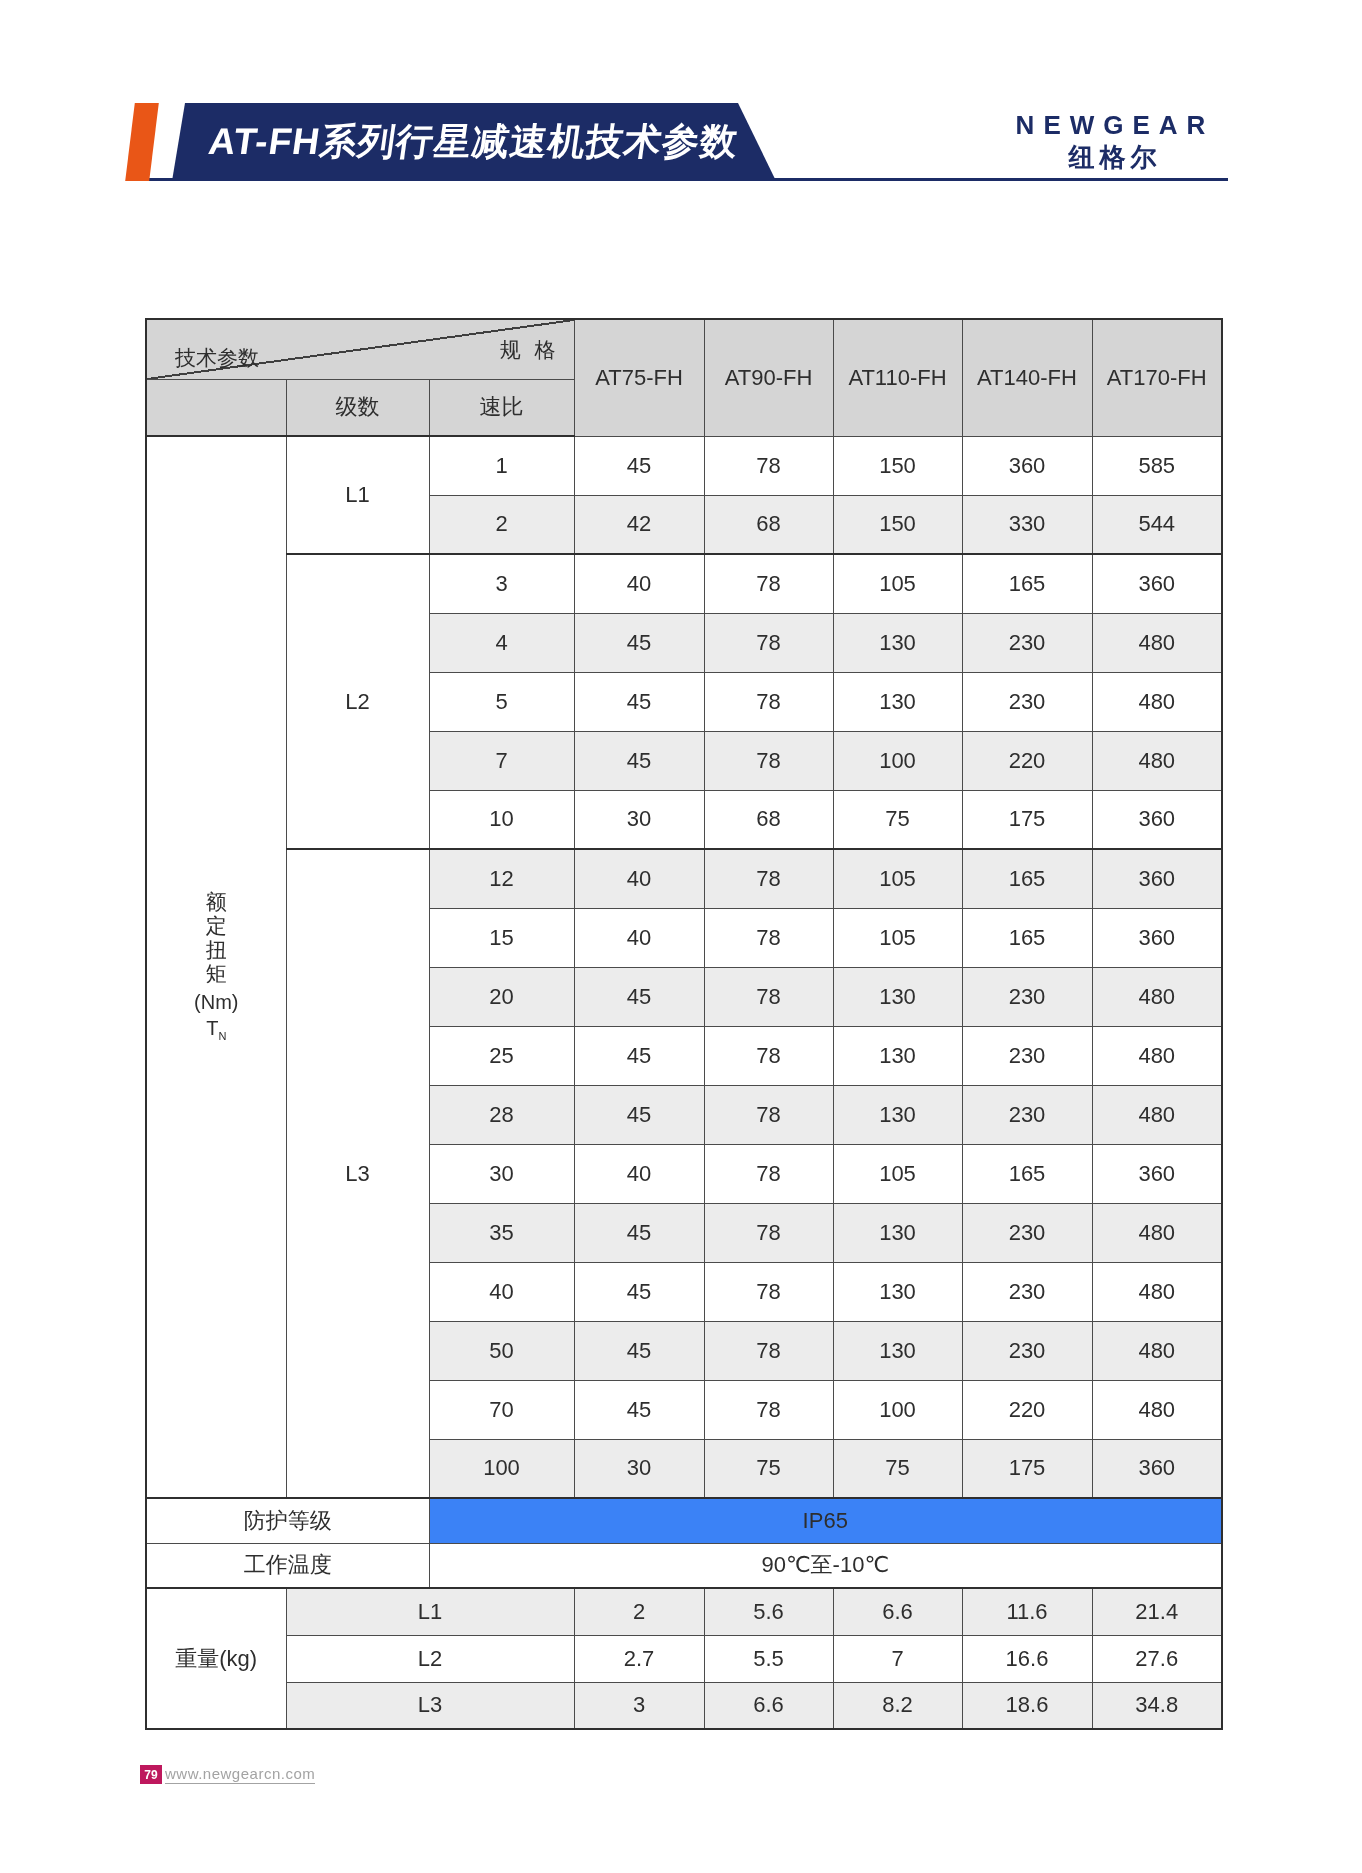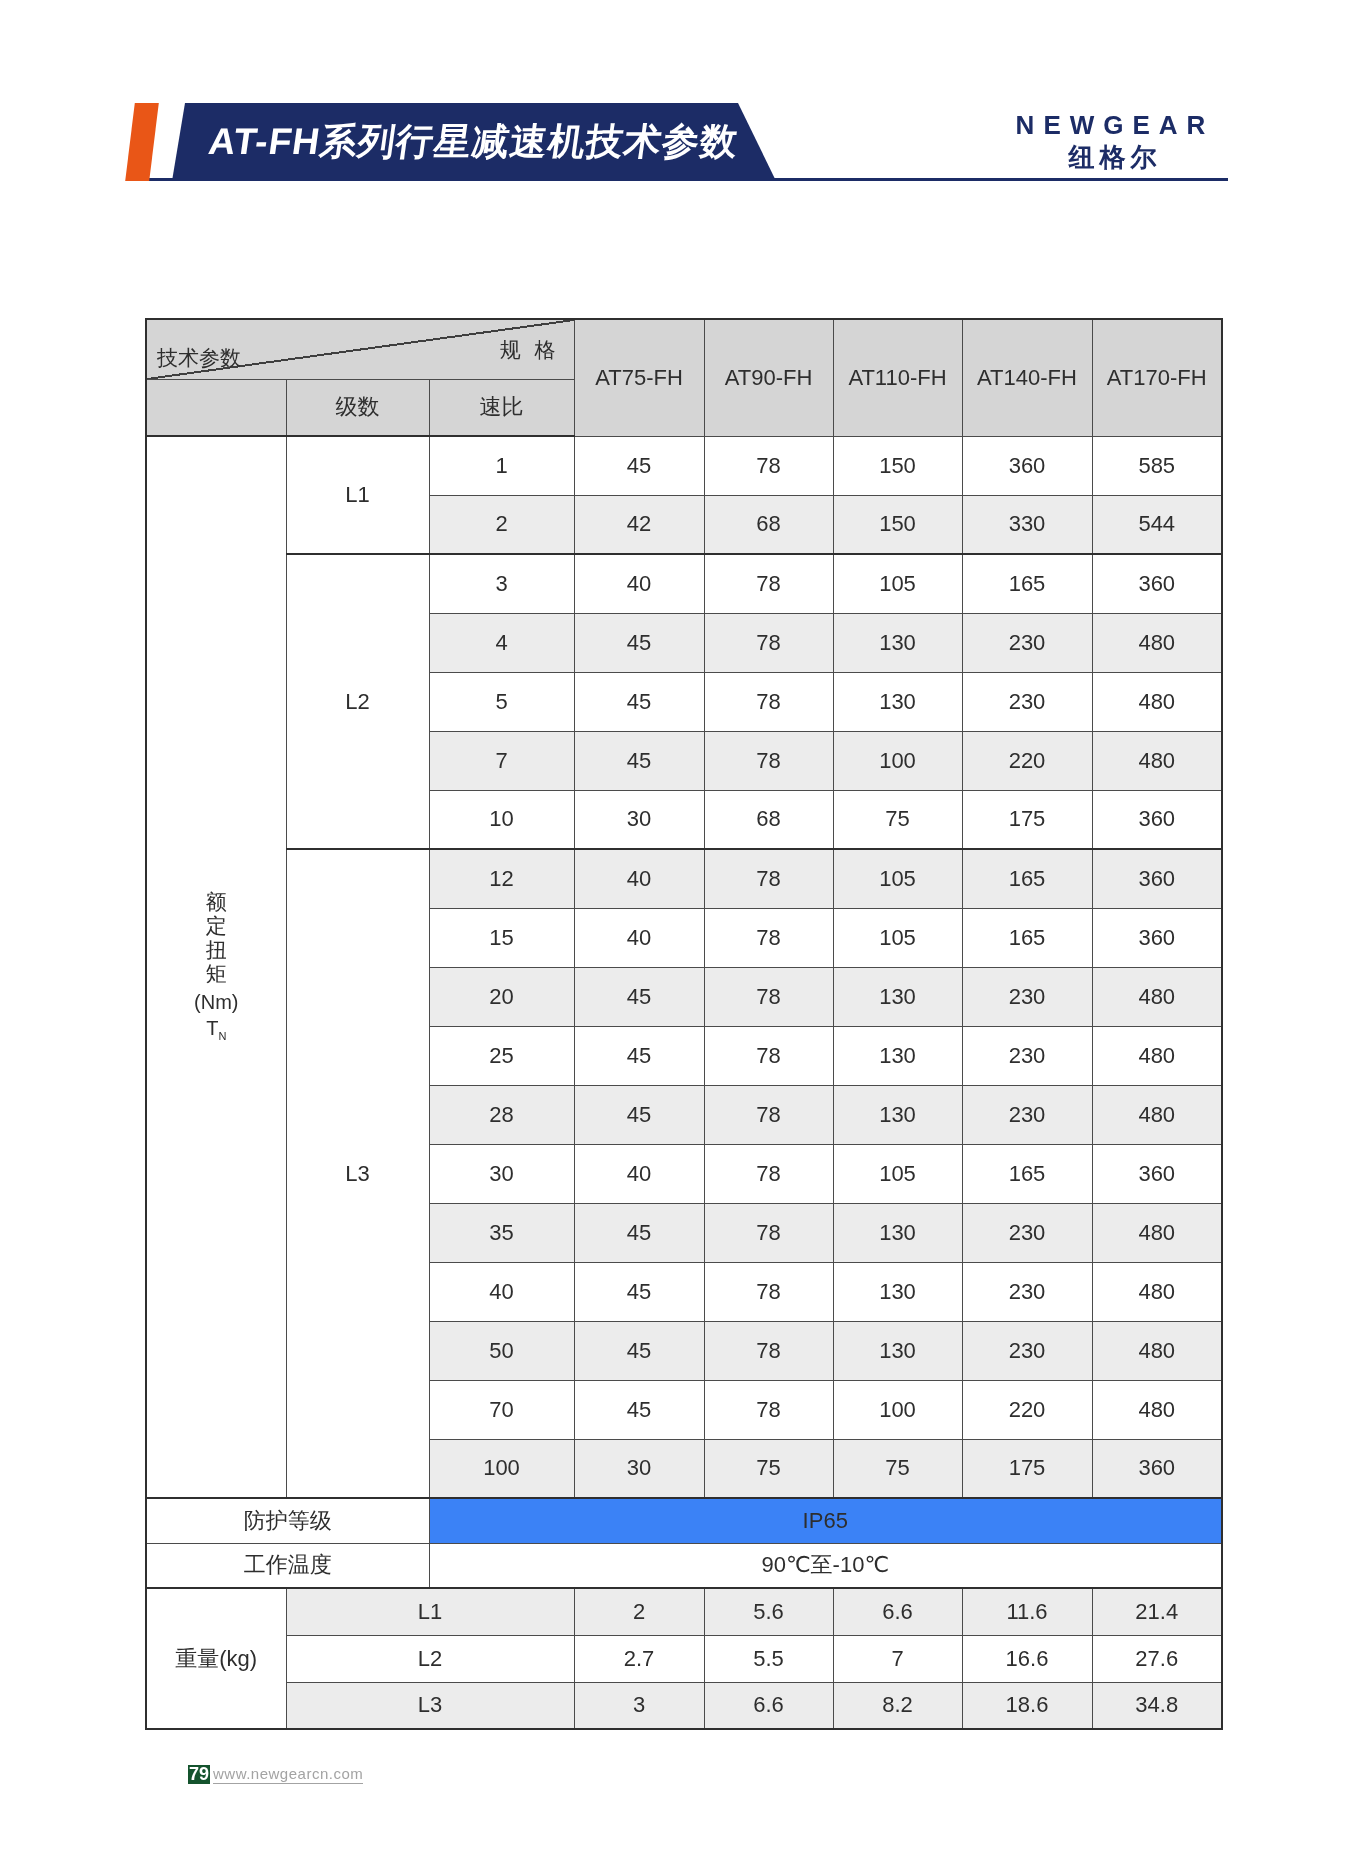--- a/index.html
+++ b/index.html
@@ -45,40 +45,40 @@
   tr.wrow { height:47px; }
 
   .hcell, .model-th, .corner { background:#d5d5d5; }
   tr.h2 td { border-bottom:2px solid #2f2f2f; }
   th.model-th { border-bottom:2px solid #2f2f2f;margin-top:28px; }
   tr.thick-top td { border-top:2px solid #2f2f2f; }
 
   .corner { position:relative;
     background-image:linear-gradient(to bottom right, rgba(0,0,0,0) calc(50% - 1px), #3f3f3f calc(50% - 1px), #3f3f3f calc(50% + 1px), rgba(0,0,0,0) calc(50% + 1px));
   }
-  .c-bl { position:absolute; left:10px; bottom:7px; font-size:21px; }
+  .c-bl { position:absolute; left:28px; bottom:7px; font-size:21px; }
   .c-tr { position:absolute; right:14px; top:16px; font-size:21px; letter-spacing:4px; }
 
   tr.shade td.ratio-cell, tr.shade td.val-cell { background:#ececec; }
   td.stage-cell, td.tq, td.weight-label { background:#ffffff; }
   tr.wrow.shade td.wstage, tr.wrow.shade td.val-cell { background:#ececec; }
   td.value-wide.shade { background:#3b82f6; }
 
   td.tq { font-size:20px; line-height:1.2; }
   td.tq .tq-ch { display:block; font-size:21px; line-height:24px; border:none; }
   td.tq .tq-u { display:block; font-size:20px; margin-top:4px; border:none; }
   td.tq .tq-s { display:block; font-size:20px; margin-top:2px; border:none; }
   td.tq sub { font-size:11px; }
 
   
   .footer { position:absolute; left:140px; top:1764px; display:flex; align-items:flex-end; }
   .pagenum {
     display:inline-flex; align-items:center; justify-content:center;
-    width:22px; height:19px; background:#14532d; color:#fff;
-    font-size:18px; font-weight:bold;margin-left:48px;
+    width:22px; height:19px; background:#be185d; color:#fff;
+    font-size:12px; font-weight:bold;
   }
   .url {
     margin-left:3px; font-size:15px; color:#a3a3a3; letter-spacing:0.5px;
     border-bottom:1px solid #a3a3a3; line-height:19px;
   }
 </style>
 </head>
 <body>
 
 <div class="page">

